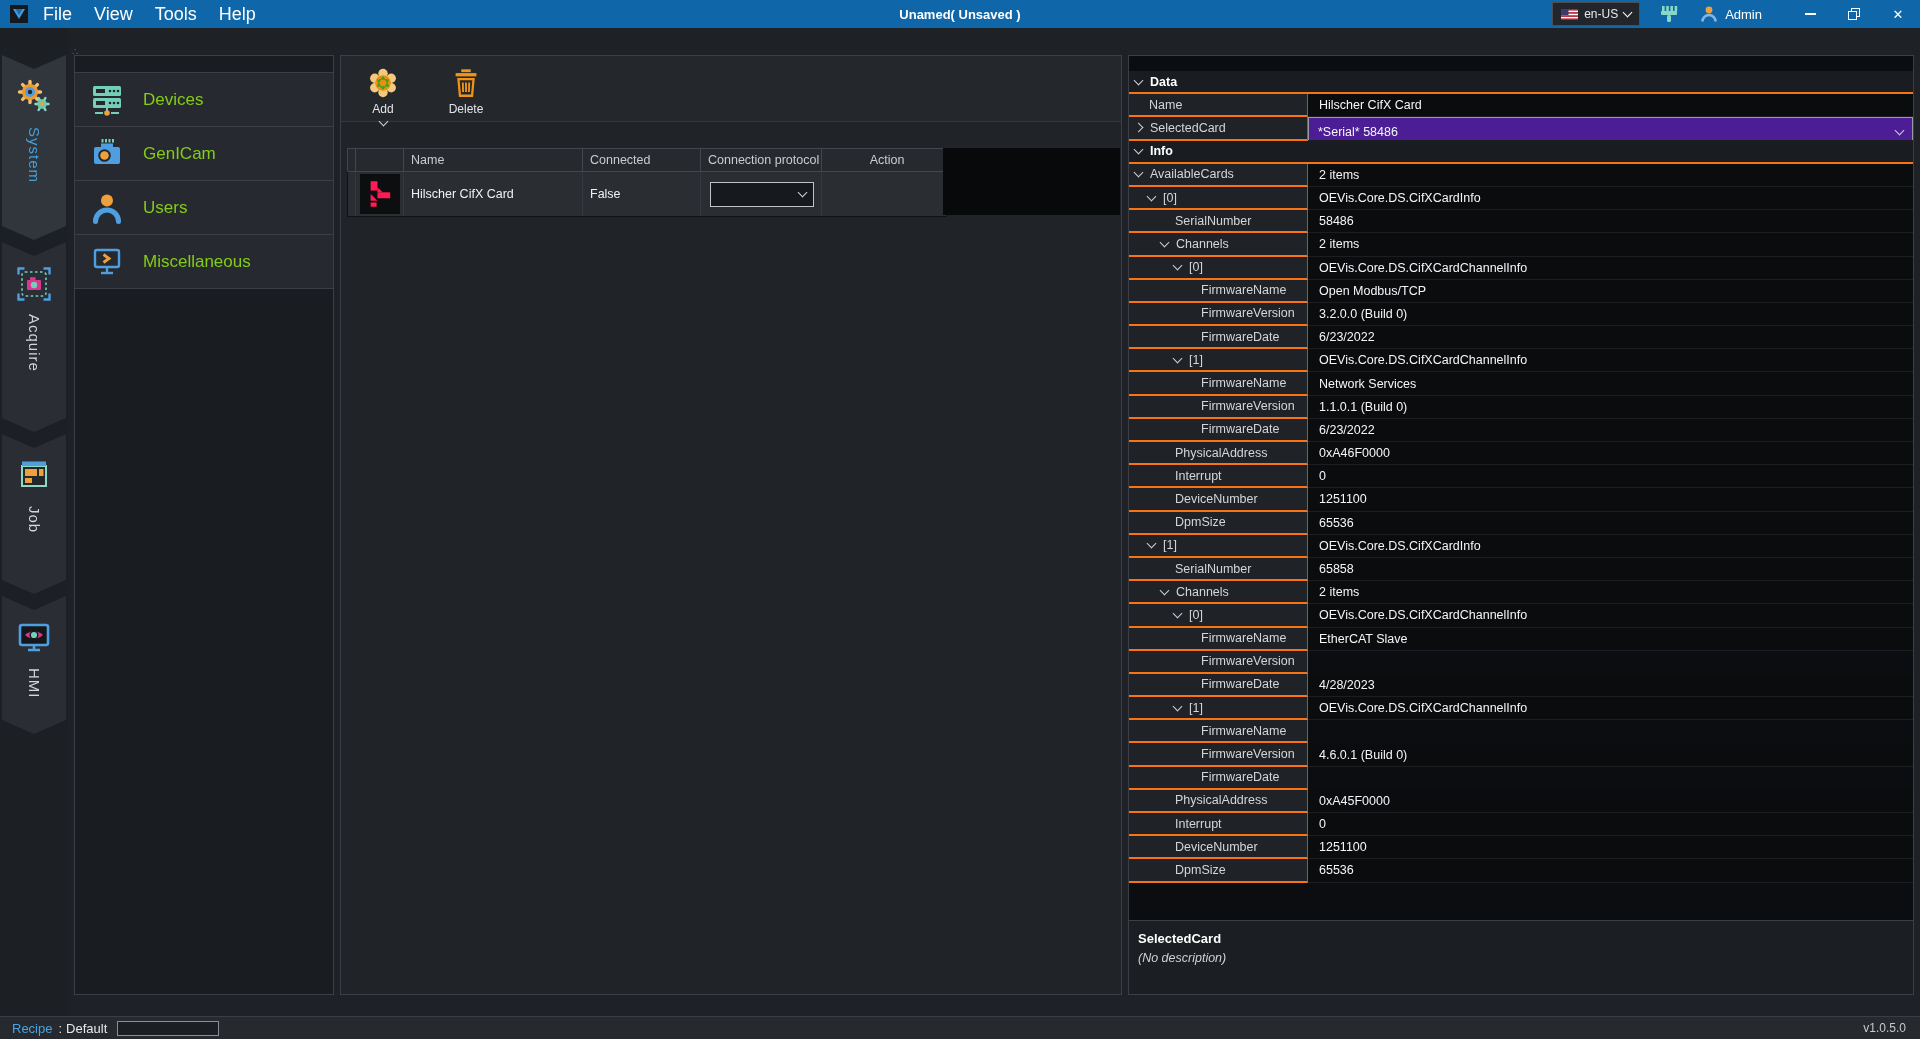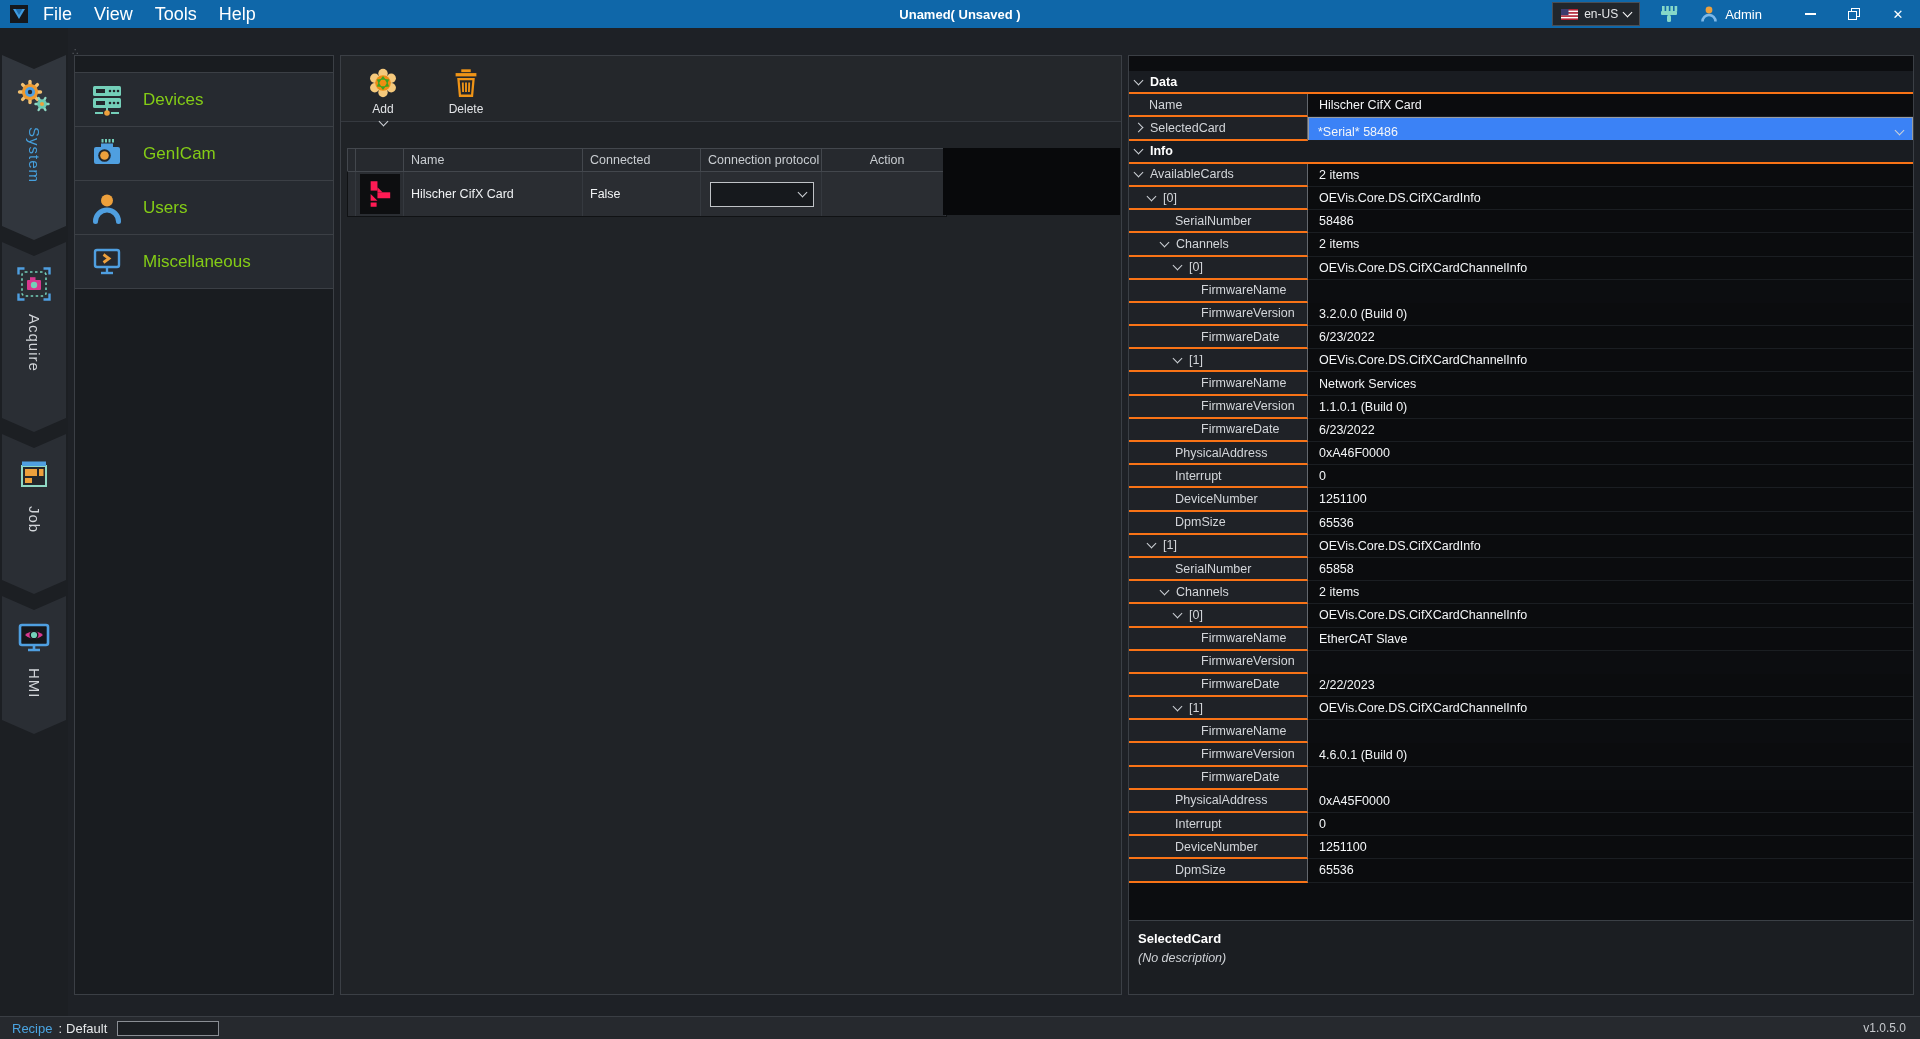--- a/index.html
+++ b/index.html
@@ -82,21 +82,21 @@
   .pg-rows { position:absolute; top:15px; left:0; right:0; }
   .pg-row { display:flex; height:23.2px; box-sizing:border-box; }
   .pg-label { width:179px; box-sizing:border-box; background:#1f2227; border-right:1px solid #63676d;
               border-bottom:2px solid #f97316; display:flex; align-items:center;
               color:#d3d6da; font-size:12.5px; overflow:hidden; white-space:nowrap; }
   .pg-label .chev { margin-right:8px; }
   .pg-value { flex:1; box-sizing:border-box; background:#0b0c0e; border-bottom:1px solid #1b1e22;
               color:#f4f6f8; font-size:12.5px; display:flex; align-items:center; padding-left:11px;
               overflow:hidden; white-space:nowrap; }
   .pg-row.section .pg-label { width:100%; border-right:none; background:#191c21; font-weight:bold; color:#ffffff; }
-  .pg-combo { flex:1; align-self:stretch; border:1px solid #989ca2; background:#3b82f6; box-sizing:border-box;
+  .pg-combo { flex:1; align-self:stretch; border:1px solid #989ca2; background:#4c1d95; box-sizing:border-box;
               display:flex; align-items:center; padding:14px 9px; margin-left:-11px; }
   .pg-combo .chev { margin-left:auto; }
   .pg-desc { position:absolute; left:0; right:0; bottom:0; height:74px; background:#1b1e22;
              border-top:1px solid #3b4046; padding:10px 0 0 9px; box-sizing:border-box; }
   .pg-desc .dtitle { font-size:13px; font-weight:bold; color:#ffffff; }
   .pg-desc .dtext { font-size:12.5px; font-style:italic; color:#ced1d5; margin-top:5px; }
 
   
   .statusbar { position:absolute; left:0; right:0; bottom:0; height:23px; background:#26292e;
                border-top:1px solid #3a3e44; display:flex; align-items:center; font-size:13px; box-sizing:border-box; }
@@ -461,20 +461,21 @@
           <div class="pg-label" style="padding-left: 45px;">
             <span class="chev down"></span>
             <span>[0]</span>
           </div>
           <div class="pg-value">OEVis.Core.DS.CifXCardChannelInfo</div>
         </div>
         <div class="pg-row">
           <div class="pg-label" style="padding-left: 72px;">
             <span>FirmwareName</span>
           </div>
+          <div class="pg-value">Open Modbus/TCP</div>
         </div>
         <div class="pg-row">
           <div class="pg-label" style="padding-left: 72px;">
             <span>FirmwareVersion</span>
           </div>
           <div class="pg-value">3.2.0.0 (Build 0)</div>
         </div>
         <div class="pg-row">
           <div class="pg-label" style="padding-left: 72px;">
             <span>FirmwareDate</span>
@@ -565,21 +566,21 @@
         </div>
         <div class="pg-row">
           <div class="pg-label" style="padding-left: 72px;">
             <span>FirmwareVersion</span>
           </div>
         </div>
         <div class="pg-row">
           <div class="pg-label" style="padding-left: 72px;">
             <span>FirmwareDate</span>
           </div>
-          <div class="pg-value">2/22/2023</div>
+          <div class="pg-value">4/28/2023</div>
         </div>
         <div class="pg-row">
           <div class="pg-label" style="padding-left: 45px;">
             <span class="chev down"></span>
             <span>[1]</span>
           </div>
           <div class="pg-value">OEVis.Core.DS.CifXCardChannelInfo</div>
         </div>
         <div class="pg-row">
           <div class="pg-label" style="padding-left: 72px;">

